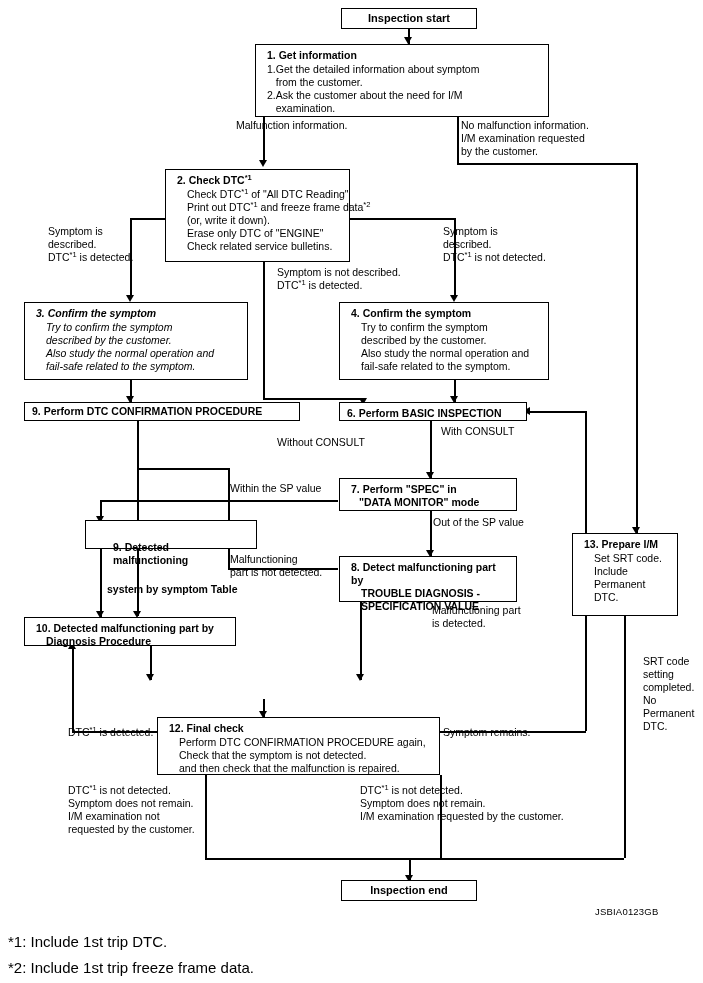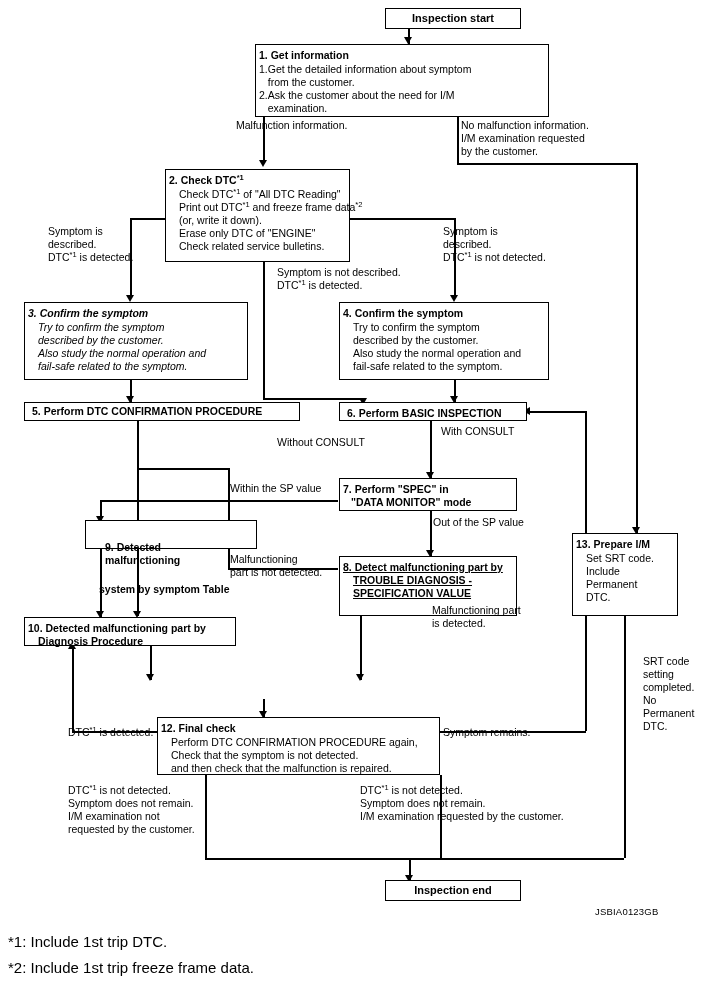--- a/index.html
+++ b/index.html
@@ -17,29 +17,28 @@
     height: 983px;
     overflow: hidden;
   }
   .box {
     position: absolute;
     border: 1.5px solid #000;
     background: #fff;
     box-sizing: border-box;
     font-size: 10.5px;
     line-height: 13px;
-    padding: 4px 3px;
+    padding: 4px 11px;
   }
   .box.center {
     text-align: center;
     display: flex;
     align-items: center;
     justify-content: center;
     padding: 0;
-    margin-left: 44px;
   }
   .ttl {
     font-weight: bold;
     display: block;
     margin-bottom: 1px;
   }
   .lines {
     display: block;
   }
   .lines .ln {
@@ -224,33 +223,33 @@
     <span class="ttl">4. Confirm the symptom</span>
     <span class="lines">
       <span class="ln ind1">Try to confirm the symptom</span>
       <span class="ln ind1">described by the customer.</span>
       <span class="ln ind1">Also study the normal operation and</span>
       <span class="ln ind1">fail-safe related to the symptom.</span>
     </span>
   </div>
 
   <div class="box" style="left:24px; top:402px; width:276px; height:19px; display:flex; align-items:center; padding:0 0 0 7px;">
-    <span style="font-weight:bold;">5. Perform DTC CONFIRMATION PROCEDURE</span>
+    <span style="font-weight:bold;">9. Perform DTC CONFIRMATION PROCEDURE</span>
   </div>
 
   <div class="box" style="left:339px; top:402px; width:188px; height:19px; display:flex; align-items:flex-end; padding:0 0 0 7px;">
     <span style="font-weight:bold;">6. Perform BASIC INSPECTION</span>
   </div>
 
   <div class="box" style="left:339px; top:478px; width:178px; height:33px;">
     <span class="ttl" style="margin:0;">7. Perform "SPEC" in</span>
     <span class="ttl" style="margin:0; padding-left:8px;">"DATA MONITOR" mode</span>
   </div>
 
-  <div class="box" style="left:339px; top:556px; width:178px; height:60px;text-decoration:underline;">
+  <div class="box" style="left:339px; top:556px; width:178px; height:46px;">
     <span class="ttl" style="margin:0;">8. Detect malfunctioning part by</span>
     <span class="lines" style="font-weight:bold;">
       <span class="ln ind1">TROUBLE DIAGNOSIS -</span>
       <span class="ln ind1">SPECIFICATION VALUE</span>
     </span>
   </div>
 
   <div class="box" style="left:85px; top:520px; width:172px; height:29px;">
     <span class="ttl" style="margin:16px;">9. Detected malfunctioning</span>
     <span class="lines" style="font-weight:bold;">

